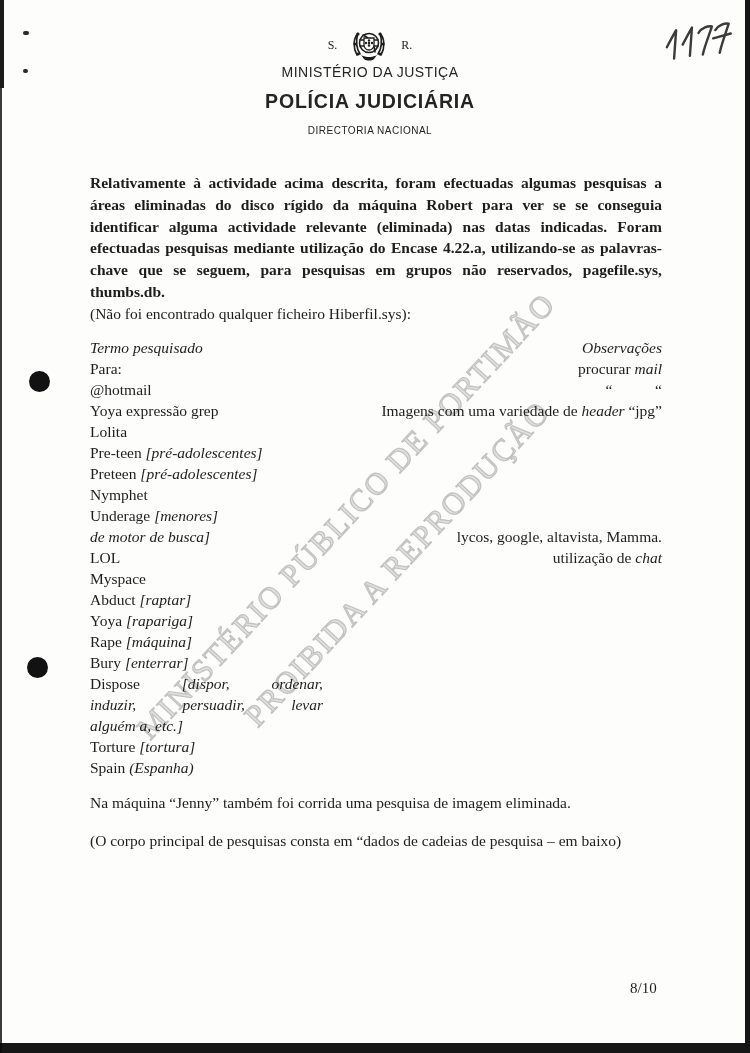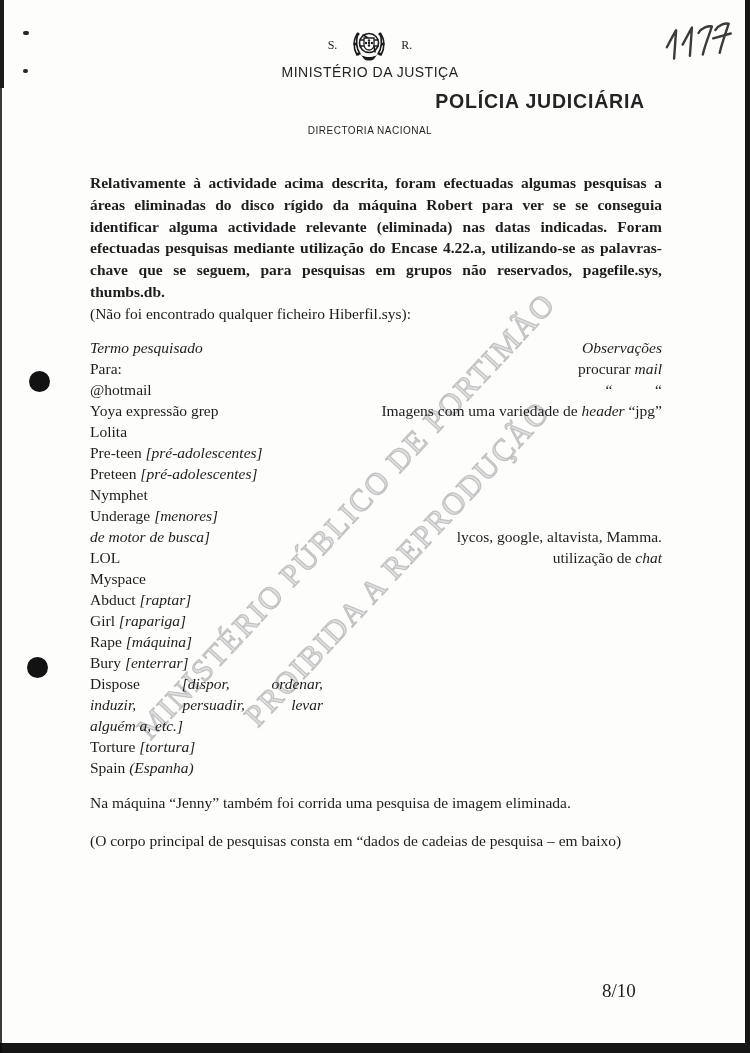--- a/index.html
+++ b/index.html
@@ -31,40 +31,40 @@
     -webkit-text-stroke:1.2px #c2c2c2; pointer-events:none;
   }
 
   
   .header { position:absolute; left:95px; top:28px; width:550px; z-index:2;
             text-align:center; color:#242424; }
   .sr-row { display:flex; justify-content:center; align-items:center; gap:13px;
             font-size:12px; font-family:"Liberation Serif", serif; }
   .emblem { display:block; }
   .ministry  { margin-top:2px;  font-family:"Liberation Sans",sans-serif; font-size:14px;  letter-spacing:.5px; }
-  .pj-title  { margin-top:10px; font-family:"Liberation Sans",sans-serif; font-size:19.5px; font-weight:bold; letter-spacing:.8px;text-align:right; }
+  .pj-title  { margin-top:10px; font-family:"Liberation Sans",sans-serif; font-size:19.5px; font-weight:bold; letter-spacing:.8px; }
   .directoria{ margin-top:12px; font-family:"Liberation Sans",sans-serif; font-size:10px;  letter-spacing:.5px; }
 
   .handwritten { position:absolute; left:658px; top:20px; z-index:2; transform:rotate(-6deg); }
 
   
   .content { position:absolute; left:90px; top:172px; width:572px; z-index:2;
              font-size:15.5px; line-height:21.8px; }
   .para { text-align:justify;font-weight:bold; }
   .stable { margin-top:12px; line-height:21px; }
   .trow  { display:flex; align-items:flex-start; }
   .tcell.left  { flex:0 0 233px; width:233px; }
   .tcell.right { flex:1 1 auto;text-align:right; }
   .tline.jl  { text-align:justify; text-align-last:justify; }
   .tline.pre { white-space:pre; }
   .it { font-style:italic; }
   .closing1 { margin-top:14px; }
   .closing2 { margin-top:17px; }
 
-  .footer { position:absolute; left:602px; top:980px; z-index:2; font-size:19px; }
+  .footer { position:absolute; left:630px; top:980px; z-index:2; font-size:15px; }
 </style>
 </head>
 <body>
 
 <div class="page">
 
   <div class="edge-right"></div>
   <div class="edge-bottom"></div>
   <div class="edge-left-top"></div>
   <div class="edge-left-hair"></div>
@@ -214,21 +214,21 @@
           <div class="tcell right"></div>
         </div>
         <div class="trow">
           <div class="tcell left">
             <div class="tline"><span>Abduct </span><span class="it">[raptar]</span></div>
           </div>
           <div class="tcell right"></div>
         </div>
         <div class="trow">
           <div class="tcell left">
-            <div class="tline"><span>Girl </span><span class="it">[rapariga]</span></div>
+            <div class="tline"><span>Yoya </span><span class="it">[rapariga]</span></div>
           </div>
           <div class="tcell right"></div>
         </div>
         <div class="trow">
           <div class="tcell left">
             <div class="tline"><span>Rape </span><span class="it">[máquina]</span></div>
           </div>
           <div class="tcell right"></div>
         </div>
         <div class="trow">

